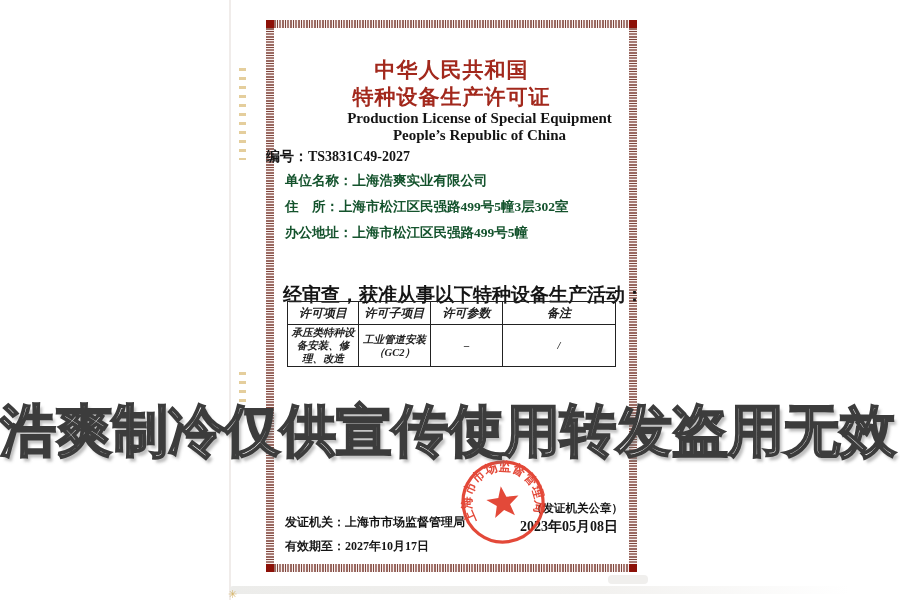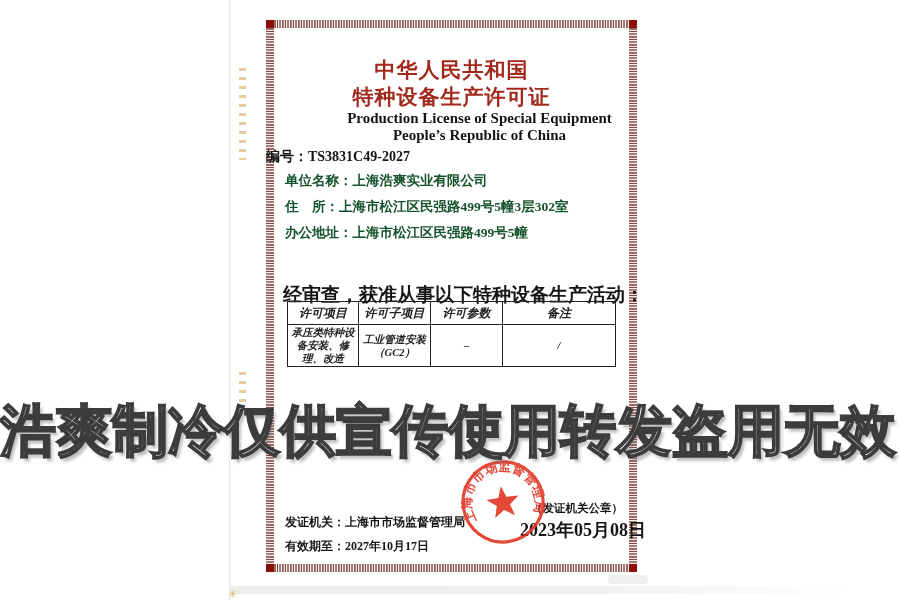--- a/index.html
+++ b/index.html
@@ -61,21 +61,21 @@
     font-style:italic;font-weight:bold;text-align:center;vertical-align:middle;padding:1px 2px;}
   table.lic th{font-size:12px;height:20px;}
   table.lic td{font-size:10.5px;height:36px;line-height:1.25;}
   .cw1{width:71px;}.cw2{width:72px;}.cw3{width:72px;}.cw4{width:113px;}
 
   
   .footer-line{position:absolute;left:285px;color:#151515;font-weight:bold;font-size:12px;white-space:nowrap;}
   .footer-line.issuer{top:514px;}
   .footer-line.valid{top:538px;}
   .seal-caption{position:absolute;left:531px;top:501px;color:#151515;font-weight:bold;font-size:11.5px;}
-  .issue-date{position:absolute;left:520px;top:518px;color:#151515;font-weight:bold;font-size:18px;}
+  .issue-date{position:absolute;left:520px;top:518px;color:#151515;font-weight:bold;font-size:14px;}
 
   
   .seal{position:absolute;left:441px;top:440px;width:124px;height:124px;opacity:.88;transform:rotate(-8deg);}
 
   
   .watermark{position:absolute;left:0;top:402px;width:720px;text-align:center;white-space:nowrap;
     font-family:"Liberation Sans","DejaVu Sans",sans-serif;font-weight:bold;font-size:56px;line-height:1.05;
     color:#ffffff;-webkit-text-stroke:2px #3c3c3c;
     text-shadow:3px 4px 3px rgba(110,110,110,.45);z-index:50;}
 </style>

